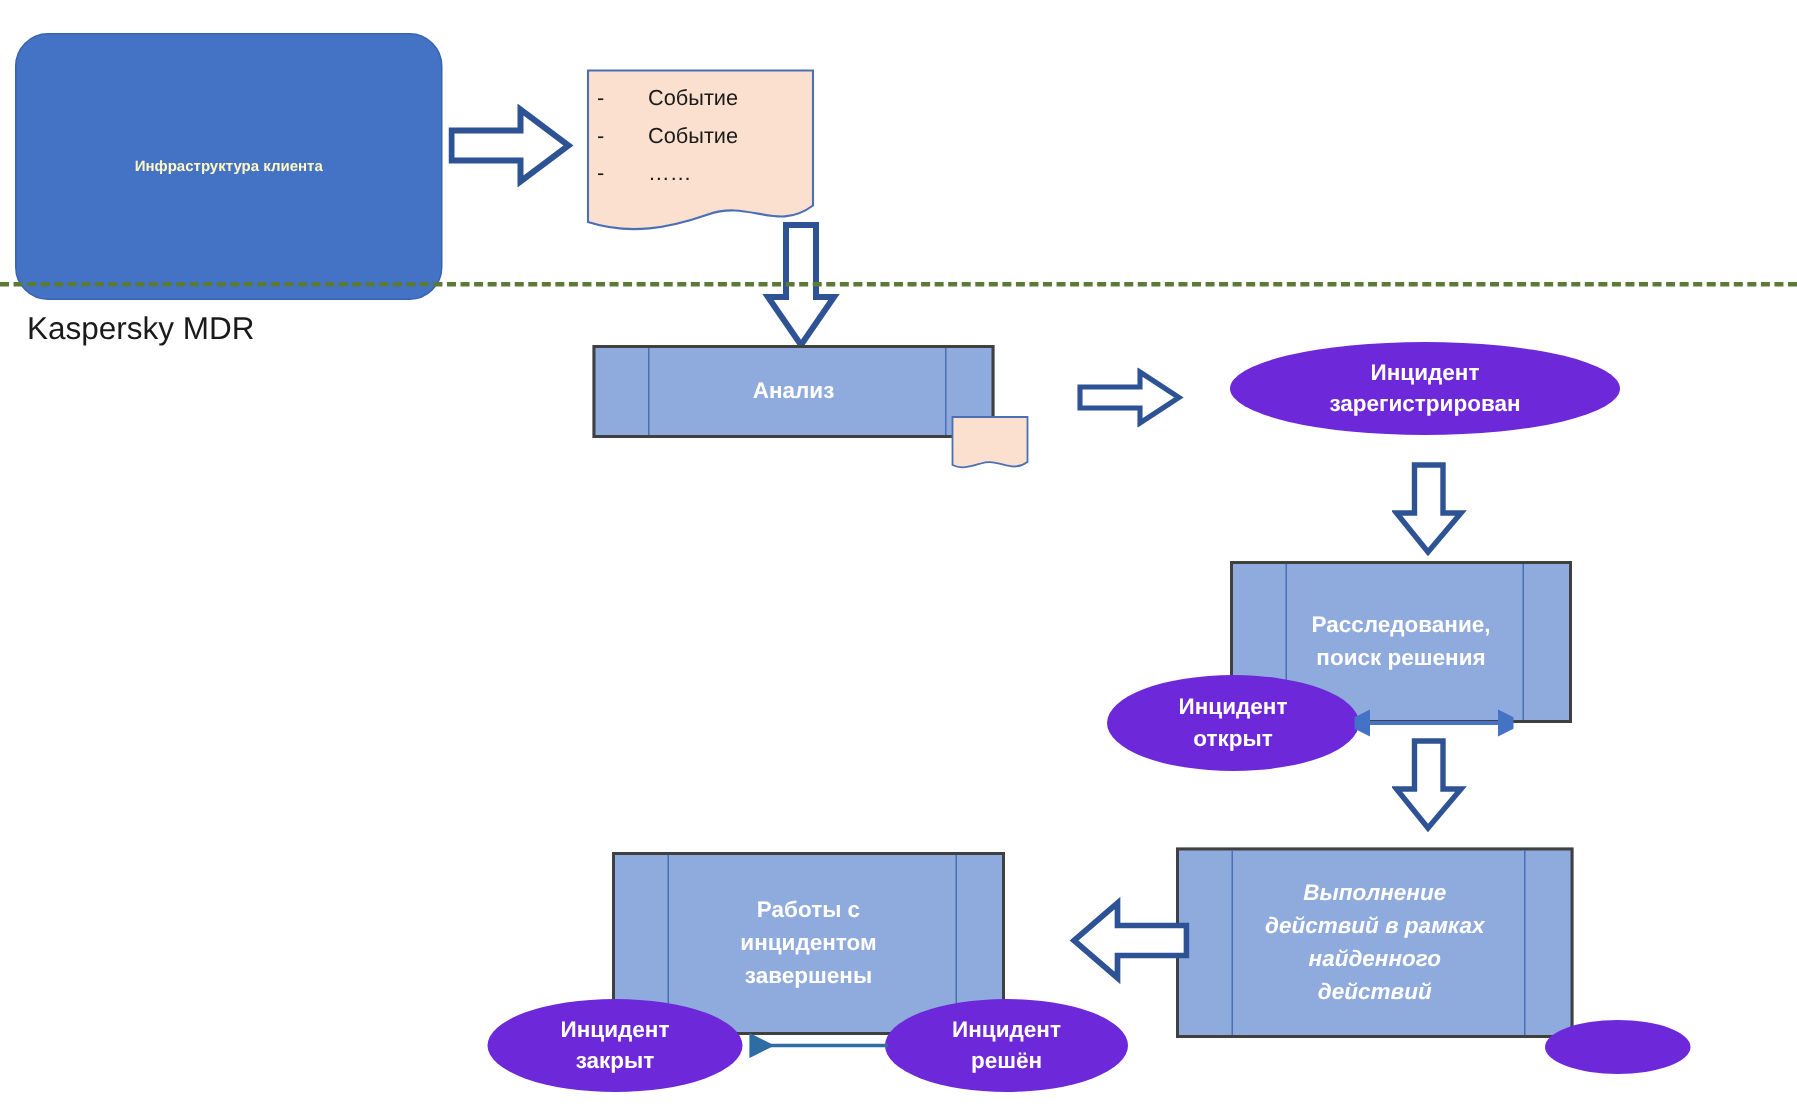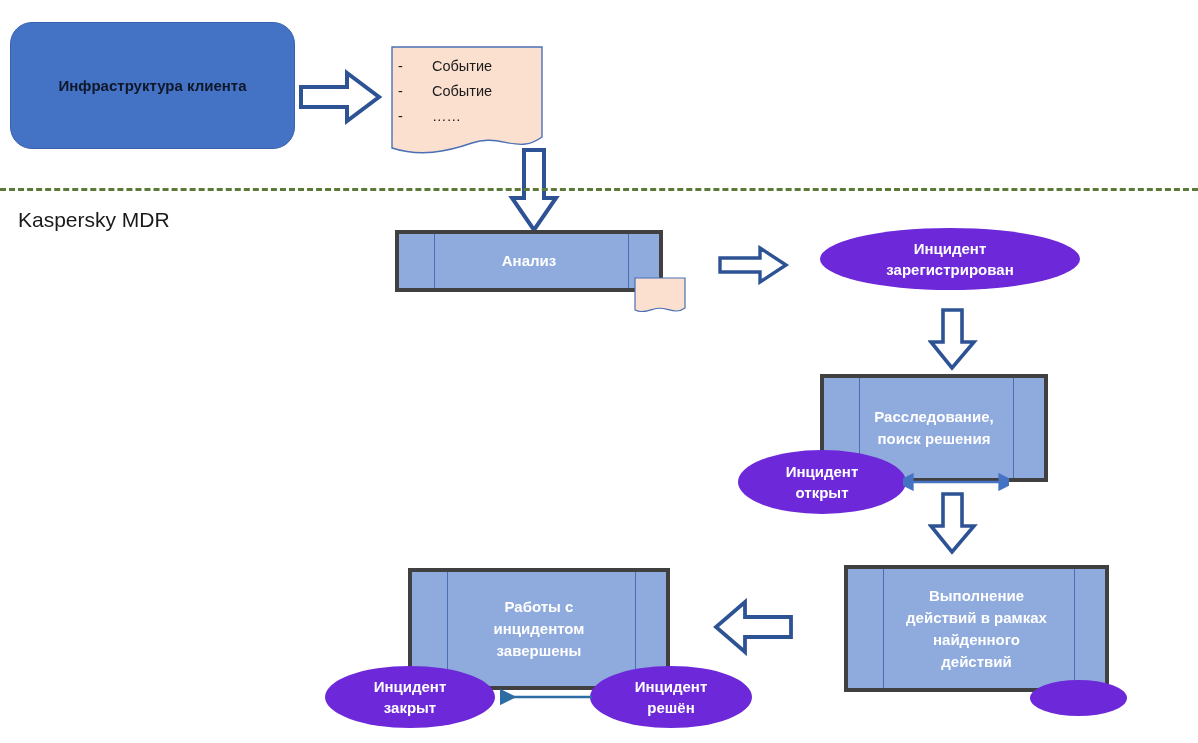--- a/index.html
+++ b/index.html
@@ -15,29 +15,29 @@
     width: 1198px;
     height: 743px;
     background: #ffffff;
     overflow: hidden;
   }
   .abs { position: absolute; }
 
   
   .infra-box {
     left: 10px; top: 22px;
-    width: 285px; height: 127px;
+    width: 285px; height: 178px;
     background: #4472C4;
     border: 1px solid #3B62AE;
     border-radius: 22px;
     display: flex;
     align-items: center;
     justify-content: center;
-    color: #0f172a;
-    font-size: 15px;
+    color: #fef9c3;
+    font-size: 10px;
     font-weight: bold;
     text-align: center;
     box-sizing: border-box;
   }
 
   
   .doc-shape { overflow: visible; }
   .doc-text {
     position: absolute;
     left: 398px; top: 54px;
@@ -45,21 +45,21 @@
     font-size: 14.5px;
     color: #1a1a1a;
     line-height: 25px;
   }
   .doc-row { display: flex; }
   .doc-dash { width: 34px; flex: none; }
 
   
   .proc {
     background: #8FAADC;
-    border: 4px solid #404040;
+    border: 2px solid #404040;
     box-sizing: border-box;
     display: flex;
     align-items: center;
     justify-content: center;
     color: #ffffff;
     font-weight: bold;
     text-align: center;
     font-size: 15px;
     line-height: 22px;
   }
@@ -192,21 +192,21 @@
         <path d="M0,0 L7,3.5 L0,7 z" fill="#4472C4"></path>
       </marker>
     </defs>
     <line x1="8" y1="10" x2="98" y2="10" stroke="#4472C4" stroke-width="2.6" marker-start="url(#dhL)" marker-end="url(#dhR)"></line>
   </svg>
 
   <svg class="abs" style="left:928px; top:492px;" width="50" height="64">
     <polygon points="15,2 34,2 34,34 46,34 24,60 3,34 15,34" fill="#ffffff" stroke="#2E5395" stroke-width="3.6" stroke-linejoin="miter"></polygon>
   </svg>
 
-  <div class="abs proc" style="left:844px; top:565px; width:265px; height:127px;">
+  <div class="abs proc" style="left:784px; top:565px; width:265px; height:127px;font-style:italic;">
     <span class="bar-l" style="left:35px;"></span>
     <span class="bar-r" style="right:30px;"></span>
     <span class="ptext">
       <span style="display:block">Выполнение</span>
       <span style="display:block">действий в рамках</span>
       <span style="display:block">найденного</span>
       <span style="display:block">действий</span>
     </span>
   </div>
 

